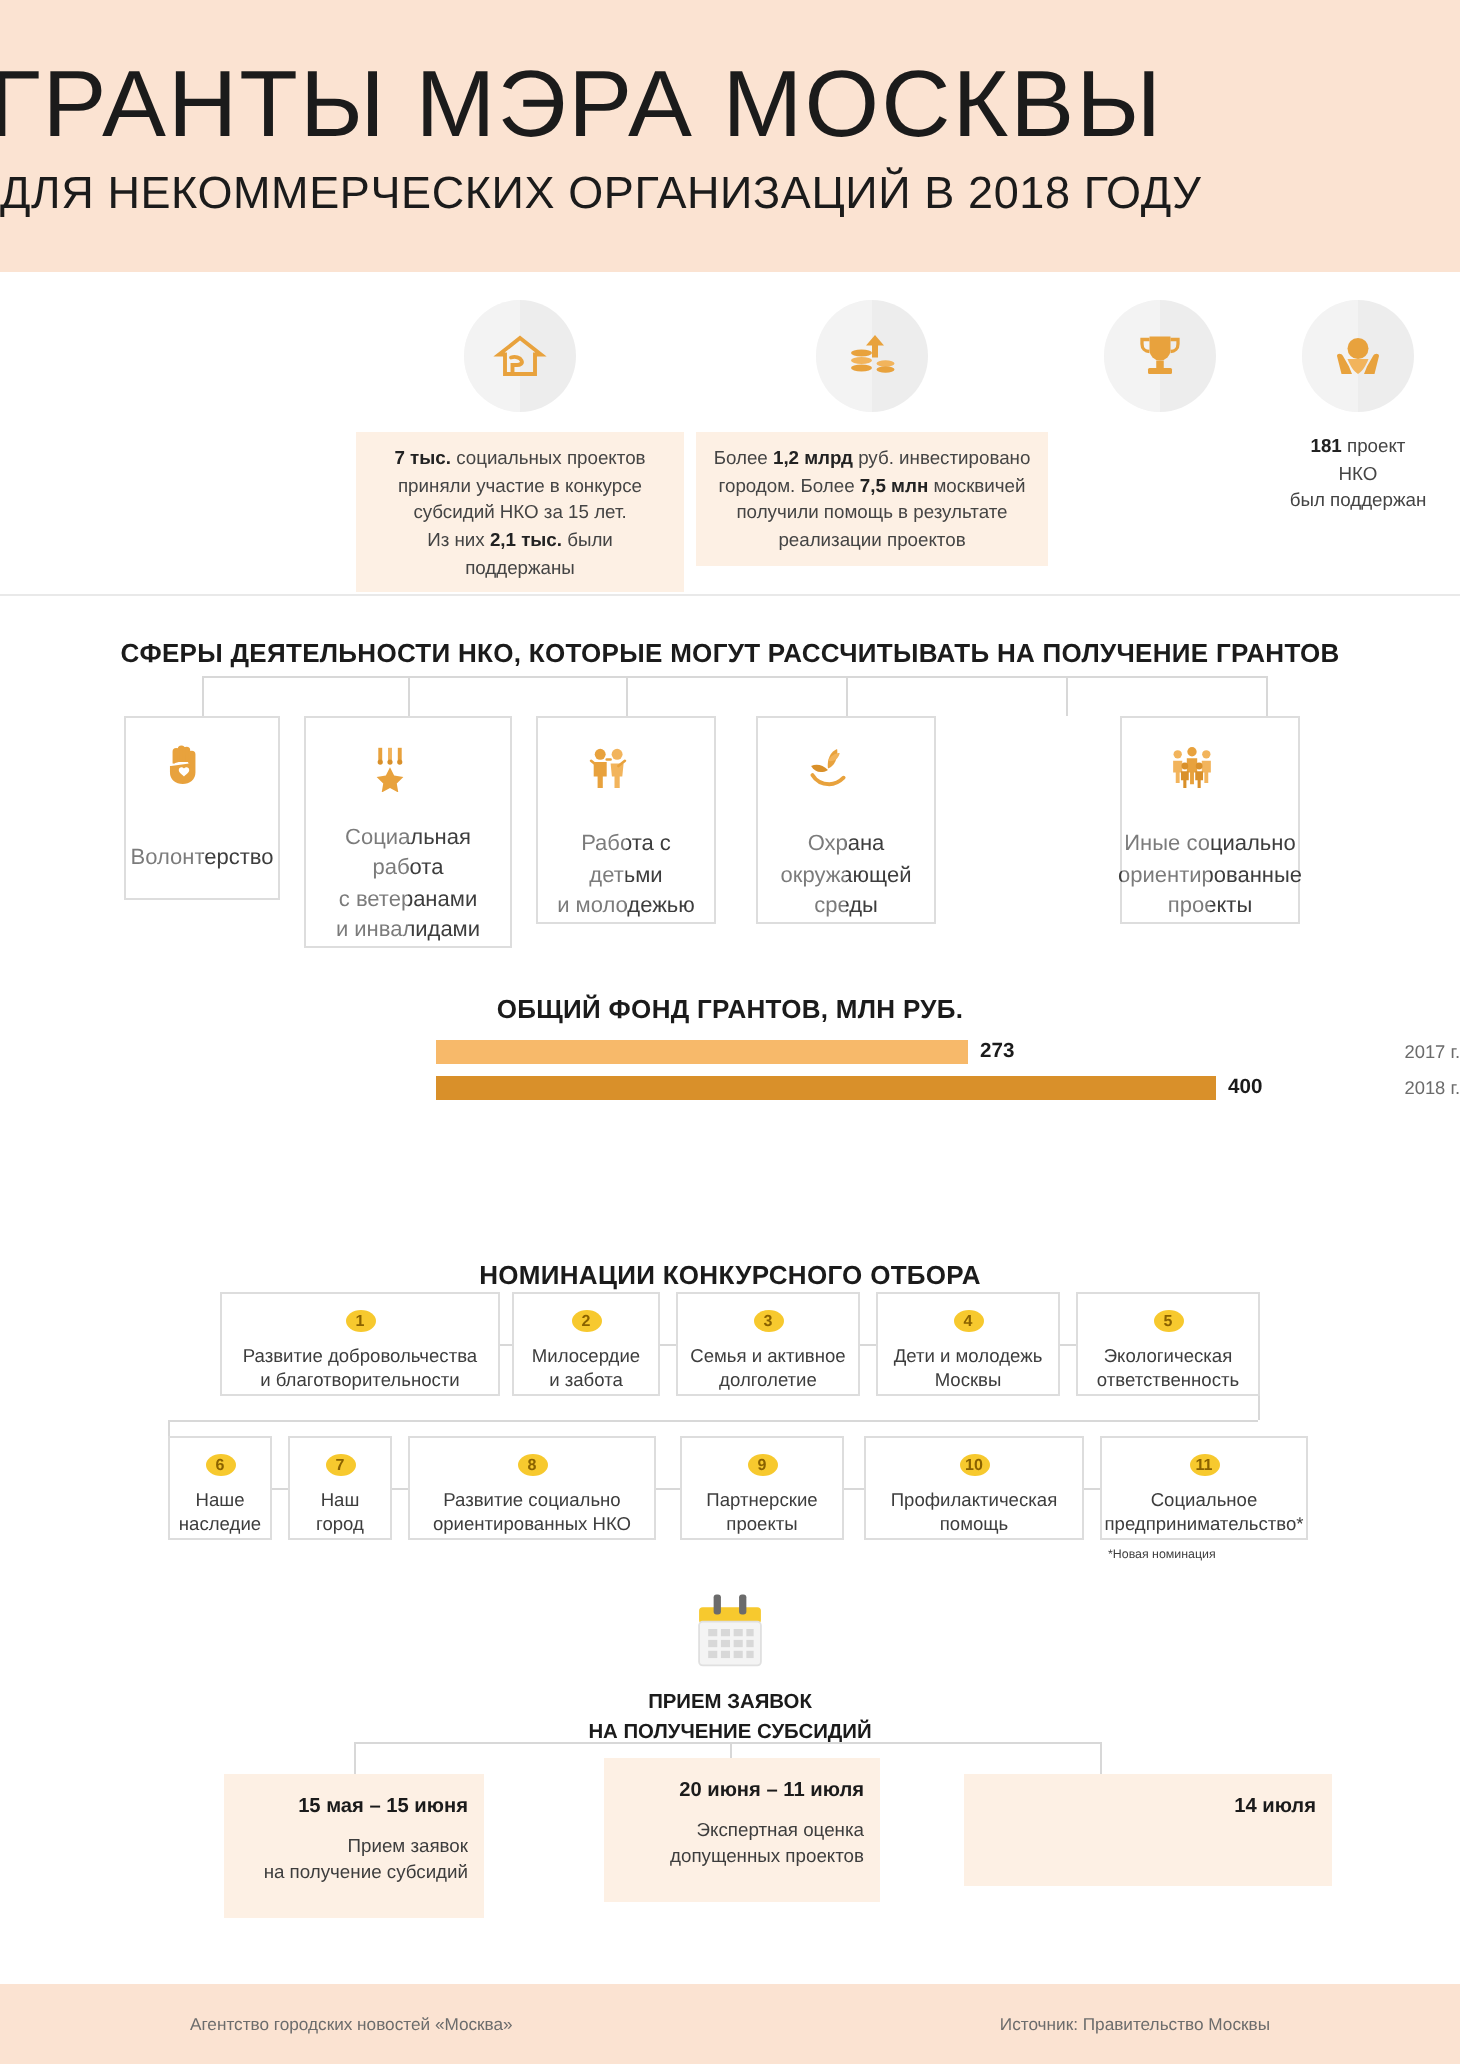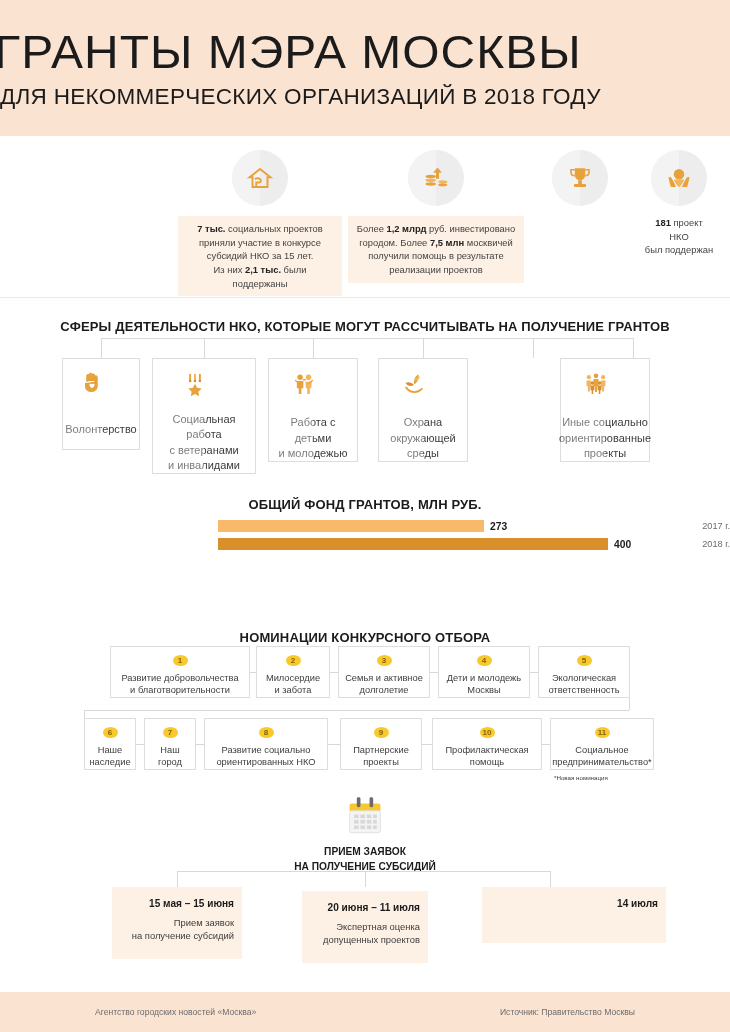--- a/index.html
+++ b/index.html
@@ -349,21 +349,21 @@
         </svg></div>
       <div class="dl-title" style="top:50px"><span>ПРИЕМ ЗАЯВОК</span><br><span>НА ПОЛУЧЕНИЕ СУБСИДИЙ</span></div>
       <div class="connector" style="left:177px;top:76px;width:373px;height:1px"></div>
       <div class="connector" style="left:177px;top:76px;width:1px;height:16px"></div>
       <div class="connector" style="left:365px;top:76px;width:1px;height:16px"></div>
       <div class="connector" style="left:550px;top:76px;width:1px;height:16px"></div>
       <div class="dl-box" style="left:112px;top:92px;width:130px;height:72px">
         <div class="dl-date">15 мая – 15 июня</div>
         <div class="dl-desc">Прием заявок<br>на получение субсидий</div>
       </div>
-      <div class="dl-box" style="left:302px;top:96px;width:126px;height:72px">
+      <div class="dl-box" style="left:302px;top:84px;width:138px;height:72px">
         <div class="dl-date">20 июня – 11 июля</div>
         <div class="dl-desc">Экспертная оценка<br>допущенных проектов</div>
       </div>
       <div class="dl-box" style="left:482px;top:92px;width:184px;height:56px">
         <div class="dl-date">14 июля</div>
       </div>
     </div>
 
   <div class="footer">
     <div class="agency">Агентство городских новостей «Москва»</div>

